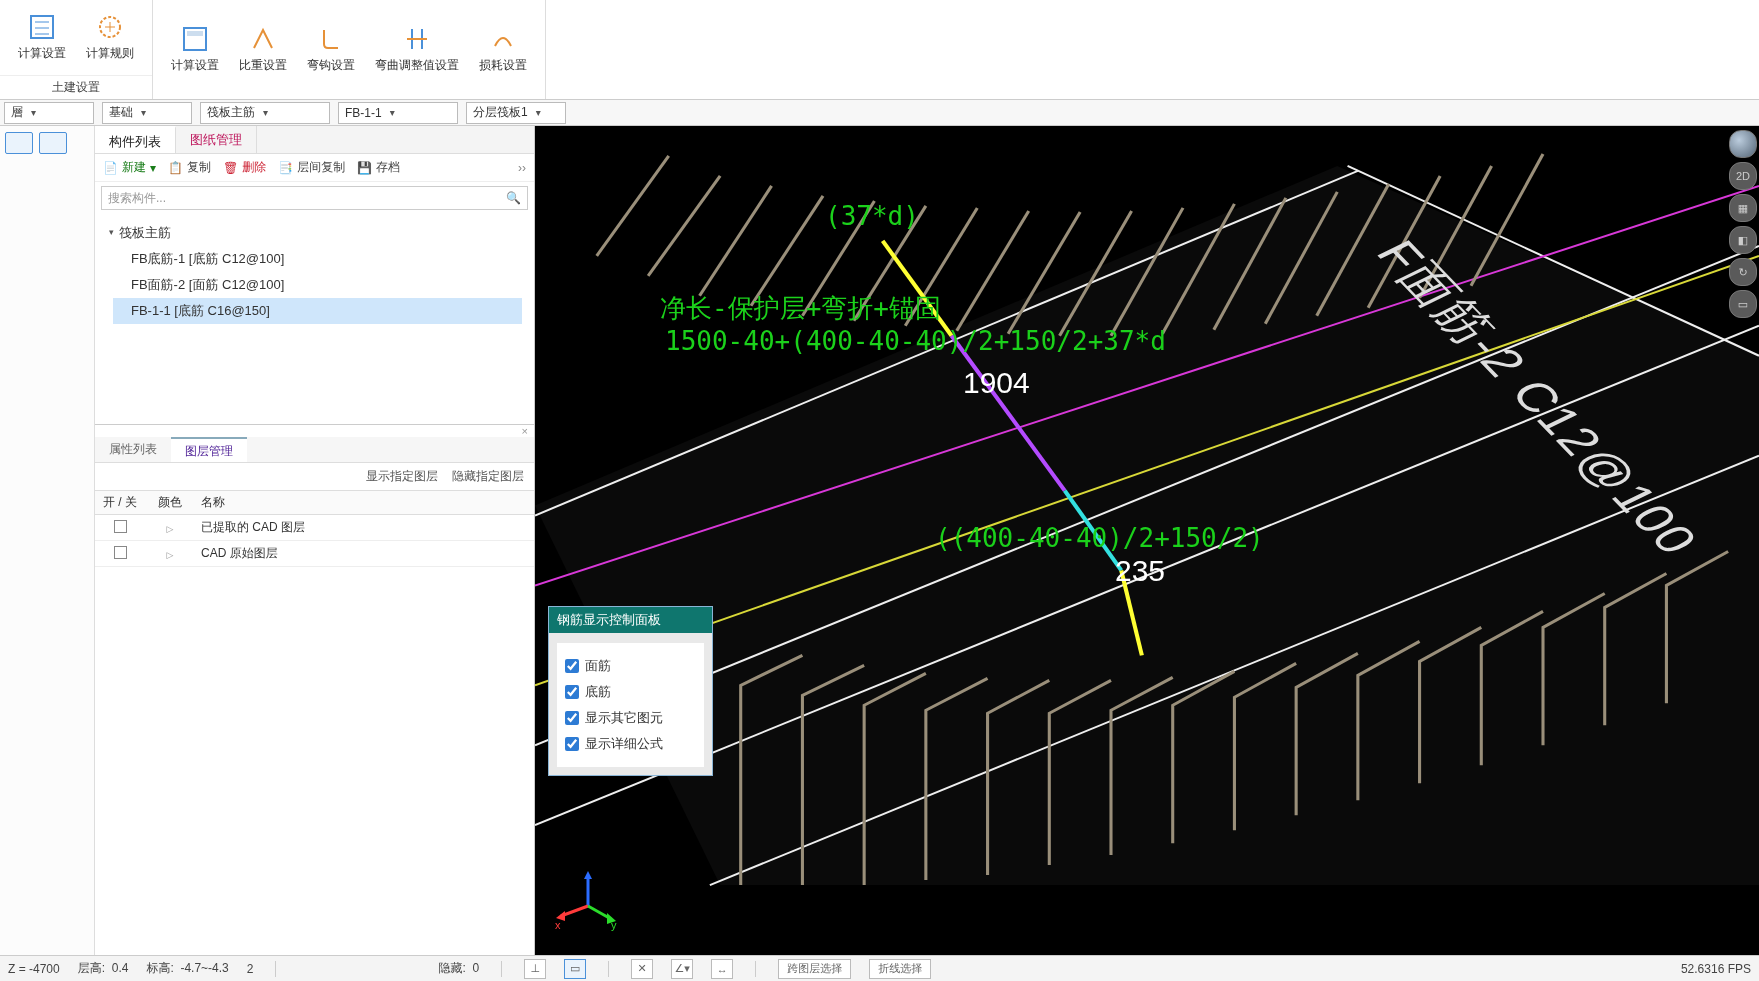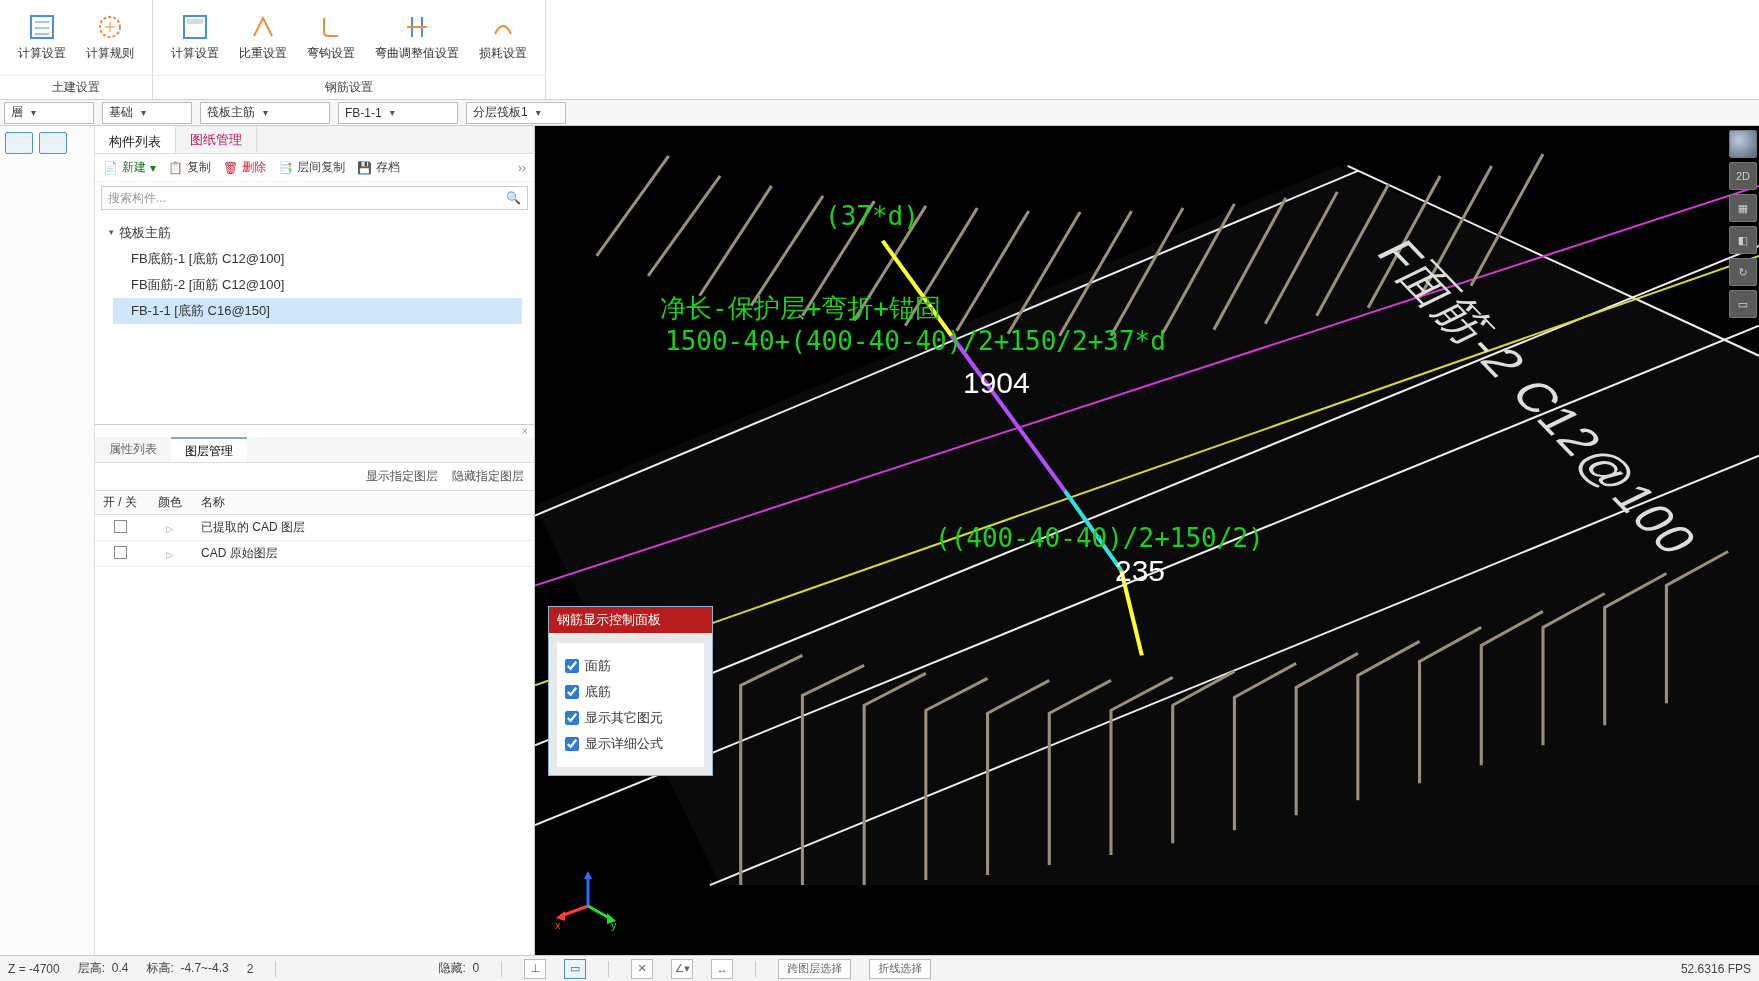--- a/index.html
+++ b/index.html
@@ -43,21 +43,21 @@
 .tree .node { padding: 4px 6px 4px 18px; cursor:pointer;}
 .tree .root { padding:4px 6px; position:relative;}
 .tree .root::before{content:"▾"; font-size:9px; color:#555; position:absolute; left:-4px; top:7px;}
 .tree .node.selected { background: #cfe6fb; }
 
 
 .subpanel { border-top: 1px solid #ccc; flex:1; display:flex; flex-direction:column; }
 .subpanel .close-x{ text-align:right; padding:0 6px; color:#999; font-size:11px; cursor:pointer;}
 .subpanel-tabs { display:flex; background:#f6f6f6; border-bottom:1px solid #ddd; height:26px;}
 .subpanel-tabs .tab{ padding:4px 14px; font-size:12px; color:#666; cursor:pointer;}
-.subpanel-tabs .tab.active{ background:#fff; color:#000000; border-top:2px solid #8ab; }
+.subpanel-tabs .tab.active{ background:#fff; color:#4c1d95; border-top:2px solid #8ab; }
 .layer-ops { padding:5px 10px; font-size:12px; color:#555; display:flex; gap:14px;justify-content:flex-end;}
 .layer-table { border-top:1px solid #ddd; }
 .layer-table .hdr{ display:flex; background:#fafafa; border-bottom:1px solid #ddd; font-size:12px; height:24px; align-items:center;}
 .layer-table .hdr div, .layer-table .row div { padding:0 6px; }
 .layer-table .row{ display:flex; height:26px; align-items:center; border-bottom:1px solid #eee; font-size:12px;}
 .col-on{width:50px; text-align:center;}
 .col-color{width:50px; text-align:center;}
 .col-name{flex:1;}
 .chk{ width:13px;height:13px;border:1px solid #888;display:inline-block;}
 .tri{ color:#999; font-size:9px; }
@@ -65,31 +65,31 @@
 
 .viewport { flex:1; background:#000; position:relative; overflow:hidden; }
 .viewport svg.scene { position:absolute; inset:0; width:100%; height:100%; }
 .anno { position:absolute; font-family: "Microsoft YaHei", monospace; white-space:nowrap; }
 .anno.green{ color:#1bd11b; font-size:26px; font-weight:400;}
 .anno.white{ color:#fff; font-size:30px; font-family:"Segoe UI",sans-serif;}
 .anno.label3d{ color:#ddd; font-size:48px; transform: rotate(46deg) skewX(-18deg); font-family:"SimHei",sans-serif; letter-spacing:2px;}
 
 
 .float-panel { position:absolute; left:13px; top:480px; width:165px; background:#fff; border:1px solid #8ab5d6; font-size:13px; }
-.float-panel .hdr{ background:#b91c1c; color:#fff; padding:4px 8px; font-size:13px;}
+.float-panel .hdr{ background:#0f766e; color:#fff; padding:4px 8px; font-size:13px;}
 .float-panel .body{ padding:10px 0 10px 0; border:8px solid #e9e9e9; border-top:10px solid #e9e9e9;}
 .float-panel label{ display:flex; align-items:center; gap:6px; padding:4px 8px; cursor:pointer;}
 .float-panel input[type=checkbox]{ width:14px;height:14px; accent-color:#2d7bd4;}
 
 
 .gizmo{ position:absolute; left:18px; bottom:24px; width:70px; height:60px; }
 
 
 .view-tools { position:absolute; right:0; top:0; width:34px; display:flex; flex-direction:column; gap:4px; padding:4px; }
-.view-tools .vt{ width:28px; height:28px; background:#5a5a5a; border:1px solid #777; border-radius:2px; cursor:pointer; display:flex;align-items:center;justify-content:center;color:#ccc;font-size:11px;}
+.view-tools .vt{ width:28px; height:28px; background:#5a5a5a; border:1px solid #777; border-radius:12px; cursor:pointer; display:flex;align-items:center;justify-content:center;color:#ccc;font-size:11px;}
 .view-tools .vt.globe{ background:radial-gradient(circle at 35% 35%, #bcd, #567);}
 
 
 .statusbar { position:absolute; bottom:0; left:0; right:0; height:26px; background:#f4f4f4; border-top:1px solid #ccc; display:flex; align-items:center; font-size:12px; color:#444; padding:0 8px; gap:18px;}
 .statusbar .sep{ width:1px; height:16px; background:#ccc; margin:0 4px;}
 .statusbar .vbtn{ width:22px;height:20px;border:1px solid #bbb;background:#fff;display:flex;align-items:center;justify-content:center;font-size:11px;color:#666;cursor:pointer;}
 .statusbar .vbtn.active{border-color:#4a90d9;background:#eaf3fc;}
 .statusbar .right{margin-left:auto;}
 </style>
 </head>
@@ -161,21 +161,20 @@
       </div>
       <div class="ribbon-btn">
         <div class="ribbon-icon">
             <svg width="26" height="26">
               <path d="M5 20 Q13 4 21 20" fill="none" stroke="#e69138" stroke-width="2"></path>
             </svg>
           </div>
         <span class="label">损耗设置</span>
       </div>
     </div>
-    <div class="ribbon-group-label">钢筋设置</div>
   </div>
 </div>
 
 <div class="selector-bar">
   <div class="combo" style="width:90px">
       <span>層</span>
     </div>
   <div class="combo" style="width:90px">
       <span>基础</span>
     </div>

